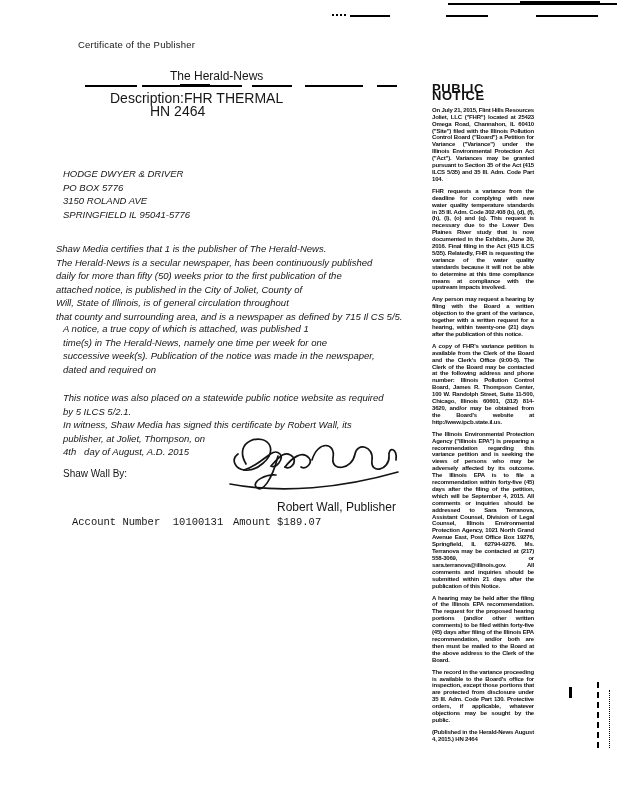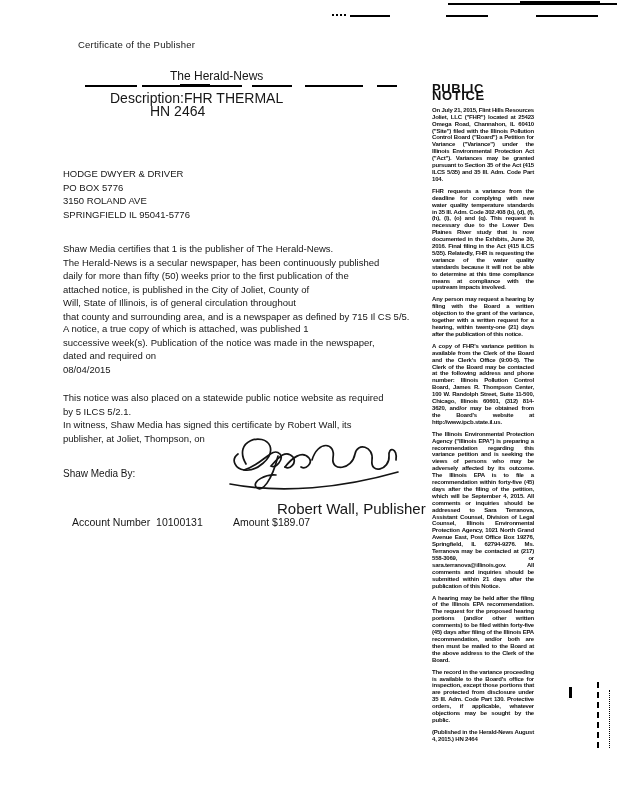--- a/index.html
+++ b/index.html
@@ -5,24 +5,24 @@
   html,body{margin:0;padding:0;background:#fff;}
   .page{
     position:relative;width:617px;height:748px;background:#ffffff;
     font-family:"Liberation Sans",sans-serif;color:#161616;overflow:hidden;
   }
   .t{position:absolute;white-space:pre;}
   .title{font-size:9.5px;letter-spacing:.2px;}
   .masthead{font-size:12px;}
   .desc{font-size:14px;}
   .addr{font-size:10.5px;line-height:13.8px;}
-  .body-block{position:absolute;font-size:9.5px;line-height:13.6px;letter-spacing:0;}
+  .body-block{position:absolute;font-size:9.5px;line-height:13.6px;letter-spacing:0;font-style:italic;}
   .body-block div{white-space:pre;}
-  .small-caption{font-size:15px;padding-left:44px;}
-  .footer-line{font-size:10.5px;}
+  .small-caption{font-size:12px;padding-left:44px;}
+  .footer-line{font-size:10.5px;font-family:Liberation Mono, monospace;}
   
   .notice{
     position:absolute;left:432px;top:70px;width:102px;
     font-size:6px;line-height:6.9px;font-weight:700;letter-spacing:-.2px;
     text-align:justify;color:#121212;
   }
   .notice-heading{text-align:left;font-size:13px;letter-spacing:.6px;margin:16px 0 7px 0;}
   .notice p{margin:0 0 5px 0;}
   
   .hl{position:absolute;background:#000;}
@@ -56,44 +56,45 @@
   <div class="t desc" style="left:110px;top:90px">Description:FHR THERMAL</div>
   <div class="t desc" style="left:150px;top:103px">HN 2464</div>
 
   <div class="body-block addr" style="left:63px;top:167px">
     <div>HODGE DWYER &amp; DRIVER</div>
     <div>PO BOX 5776</div>
     <div>3150 ROLAND AVE</div>
     <div>SPRINGFIELD IL 95041-5776</div>
   </div>
 
-  <div class="body-block" style="left:63px;top:242px">
+  <div class="body-block" style="left:56px;top:242px">
     <div>Shaw Media certifies that 1 is the publisher of The Herald-News.</div>
     <div>The Herald-News is a secular newspaper, has been continuously published</div>
     <div>daily for more than fifty (50) weeks prior to the first publication of the</div>
     <div>attached notice, is published in the City of Joliet, County of</div>
     <div>Will, State of Illinois, is of general circulation throughout</div>
     <div>that county and surrounding area, and is a newspaper as defined by 715 Il CS 5/5.</div>
   </div>
 
   <div class="body-block" style="left:63px;top:322px">
     <div>A notice, a true copy of which is attached, was published 1</div>
+    <div>time(s) in The Herald-News, namely one time per week for one</div>
     <div>successive week(s). Publication of the notice was made in the newspaper,</div>
     <div>dated and required on</div>
-    <div>08/04/2015</div>
   </div>
 
   <div class="body-block" style="left:63px;top:391px">
     <div>This notice was also placed on a statewide public notice website as required</div>
     <div>by 5 ILCS 5/2.1.</div>
     <div>In witness, Shaw Media has signed this certificate by Robert Wall, its</div>
     <div>publisher, at Joliet, Thompson, on</div>
+    <div>4th   day of August, A.D. 2015</div>
   </div>
 
-  <div class="t" style="left:63px;top:468px;font-size:10px">Shaw Media By:</div>
+  <div class="t" style="left:63px;top:468px;font-size:10px">Shaw Wall By:</div>
 
   <svg style="position:absolute;left:212px;top:430px" width="190" height="72" viewBox="0 0 190 72">
     <g fill="none" stroke="#141414" stroke-width="1.7" stroke-linecap="round">
       <path d="M34,34 C20,10 52,2 58,16 C62,28 44,42 32,40 C24,39 18,30 26,24"></path>
       <path d="M32,40 C52,34 60,16 68,24 C72,29 64,39 59,36 C67,27 74,19 81,27 C85,33 78,40 73,37"></path>
       <path d="M73,37 C80,28 90,20 97,28 C101,33 94,40 89,37"></path>
       <path d="M66,26 C60,50 50,64 44,57 C40,51 54,44 64,45"></path>
       <path d="M100,30 C106,10 124,12 121,28 C119,42 140,40 143,24 C145,12 162,16 160,30 C158,45 178,40 177,26 C176,16 186,18 184,30"></path>
       <path d="M18,54 C70,64 130,58 186,42"></path>
     </g>

